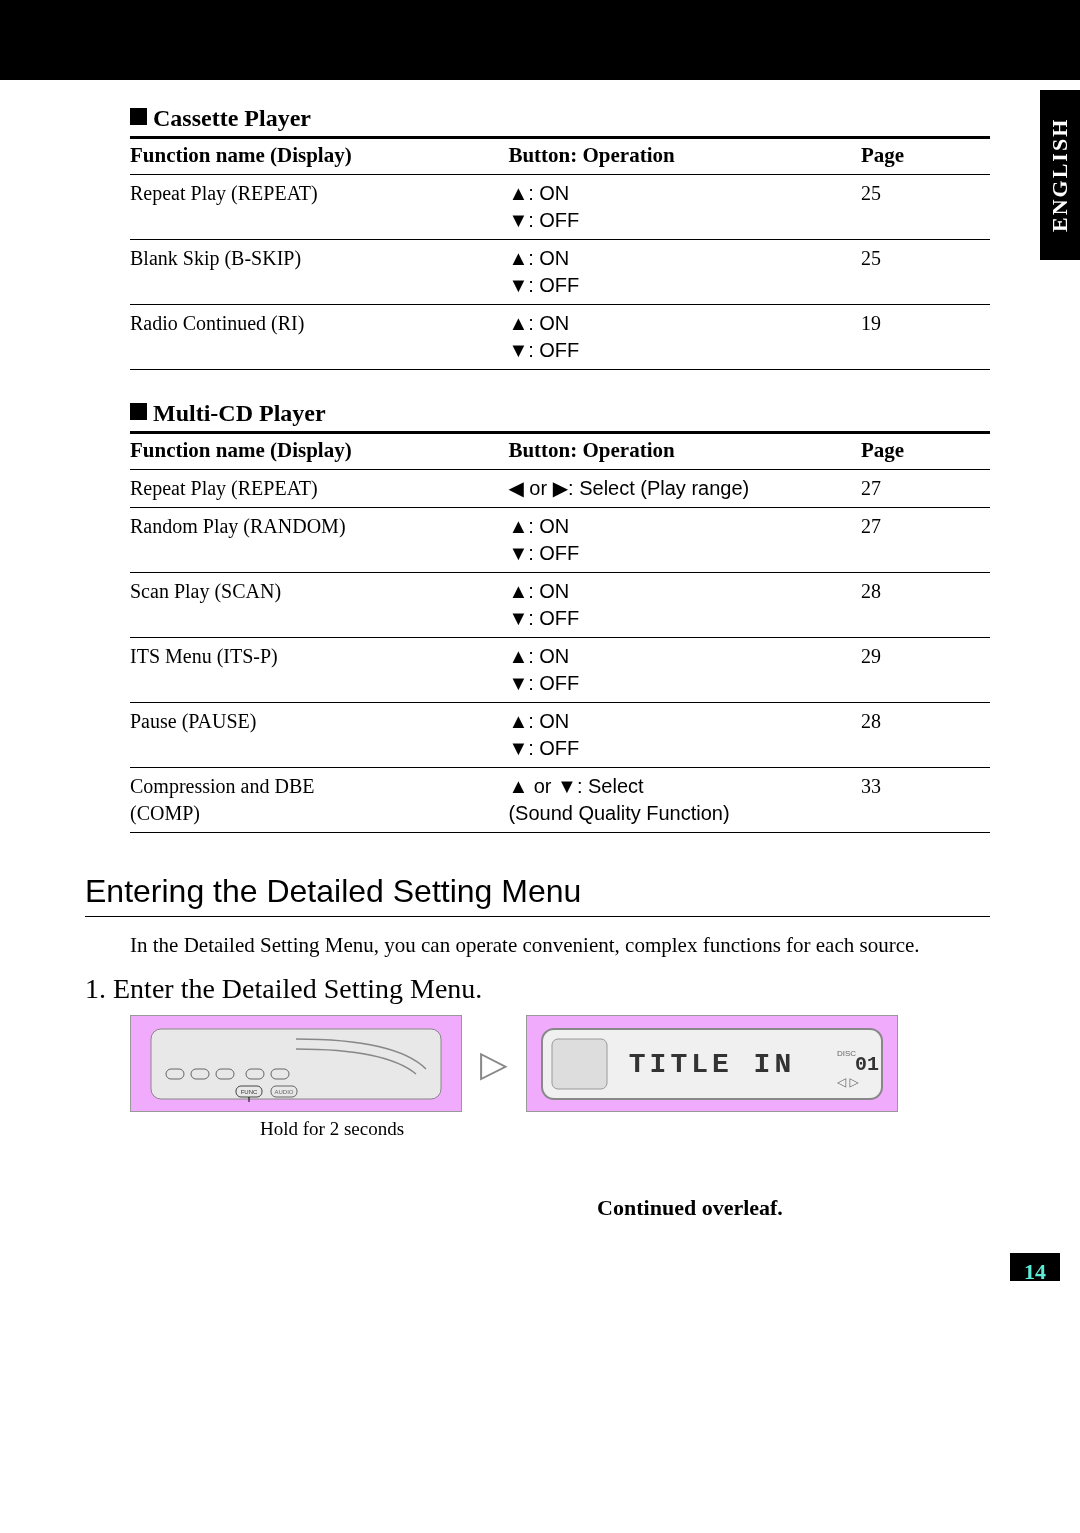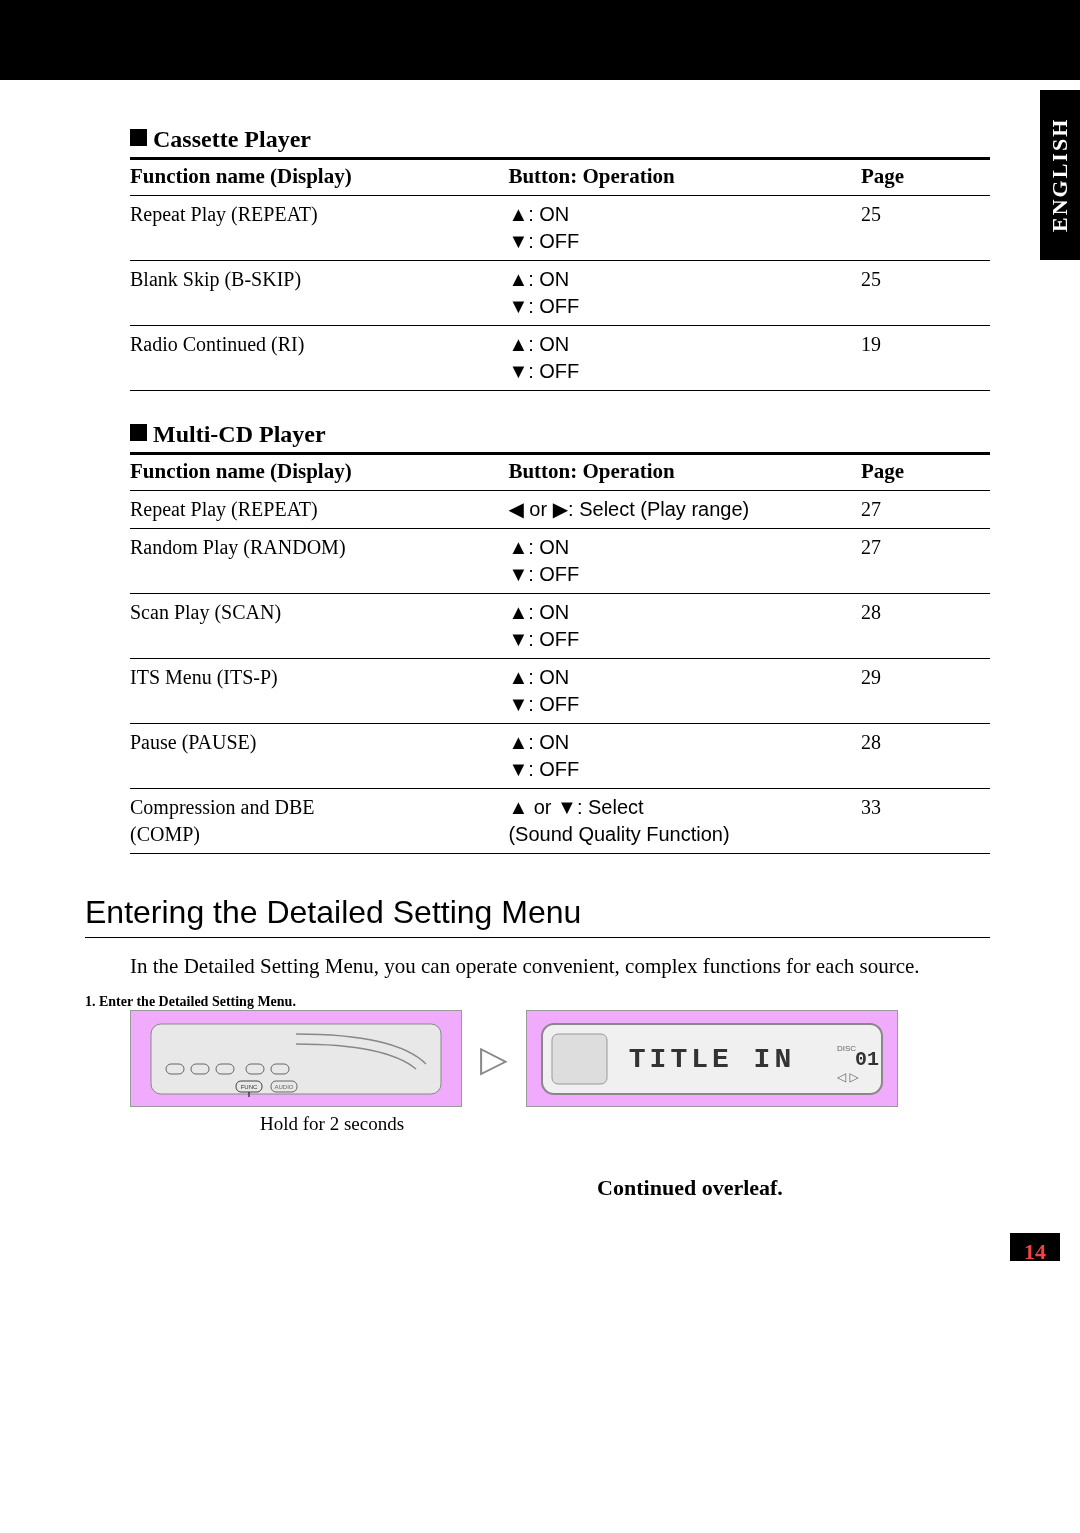--- a/index.html
+++ b/index.html
@@ -8,21 +8,21 @@
     font-family: "Times New Roman", Times, serif;
     background: #fff;
     width: 1080px;
   }
   .black-bar {
     background: #000;
     height: 80px;
     width: 100%;
   }
   .page {
-    padding: 38px 90px 60px 130px;
+    padding: 17px 90px 60px 130px;
     position: relative;
   }
   .side-tab {
     position: absolute;
     right: 0;
     top: 90px;
     width: 40px;
     height: 170px;
     background: #000;
     color: #fff;
@@ -85,23 +85,24 @@
     padding-bottom: 6px;
     border-bottom: 1.5px solid #000;
     margin-left: -45px;
   }
   .body-text {
     font-size: 21px;
     margin: 14px 0 14px 0;
     line-height: 1.35;
   }
   .step-title {
-    font-weight: bold;
-    font-size: 14px;
+    font-weight: normal;
+    font-size: 28px;
     margin-left: -45px;
+    margin-bottom: 10px;
   }
   .illus-row {
     display: flex;
     align-items: center;
     gap: 18px;
   }
   .illus-box {
     border: 1px solid #999;
     background: #f0abfc;
     height: 95px;
@@ -120,29 +121,29 @@
   }
   .caption {
     font-size: 19px;
     margin-top: 6px;
     margin-left: 130px;
   }
   .continued {
     text-align: center;
     font-weight: bold;
     font-size: 22px;
-    margin-top: 40px;
+    margin-top: 55px;
     margin-left: 260px;
   }
   .page-number {
     position: absolute;
     bottom: -10px;
     right: 20px;
     background: #000;
-    color: #ef4444;
+    color: #5eead4;
     font-weight: bold;
     font-size: 22px;
     padding: 6px 14px;
   }
 </style>
 </head>
 <body>
 
 <div class="black-bar"></div>
 

